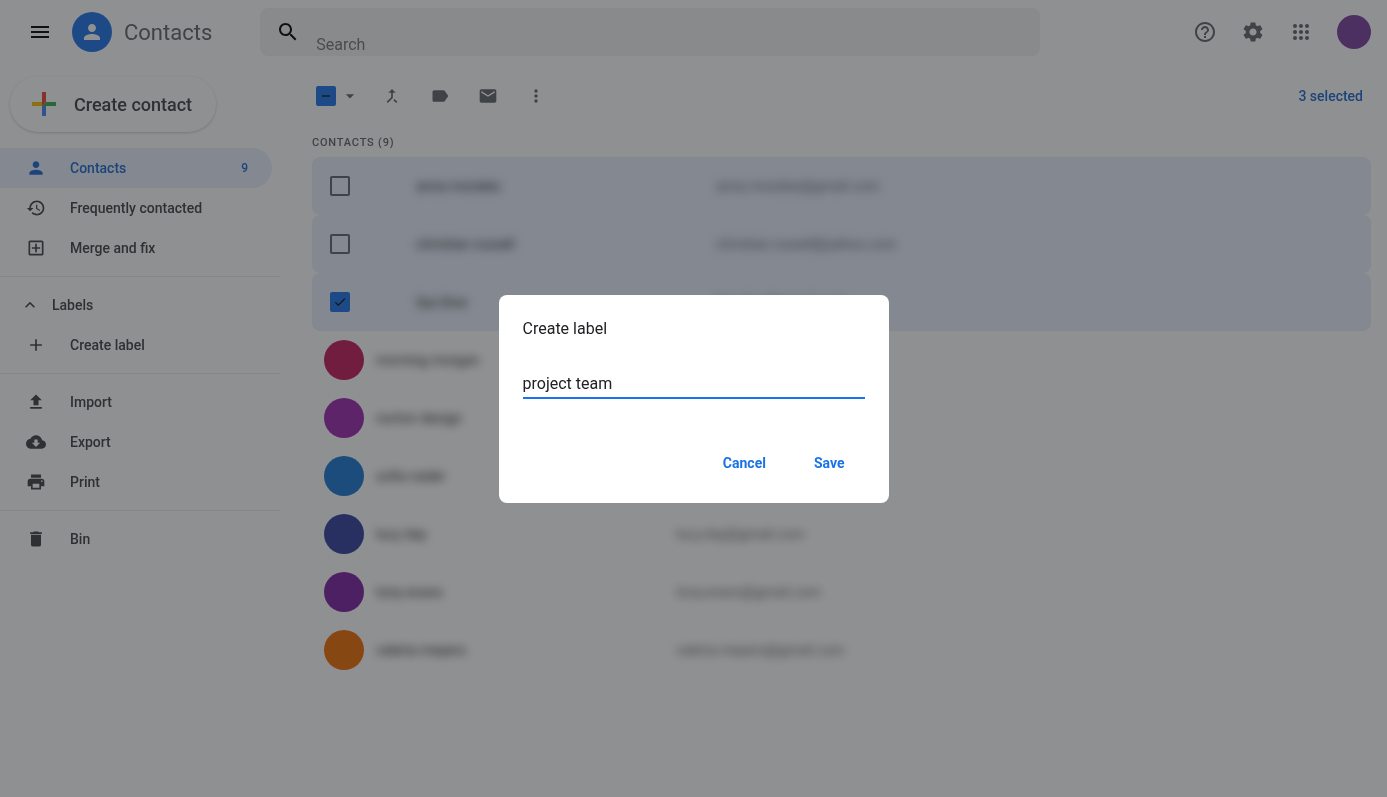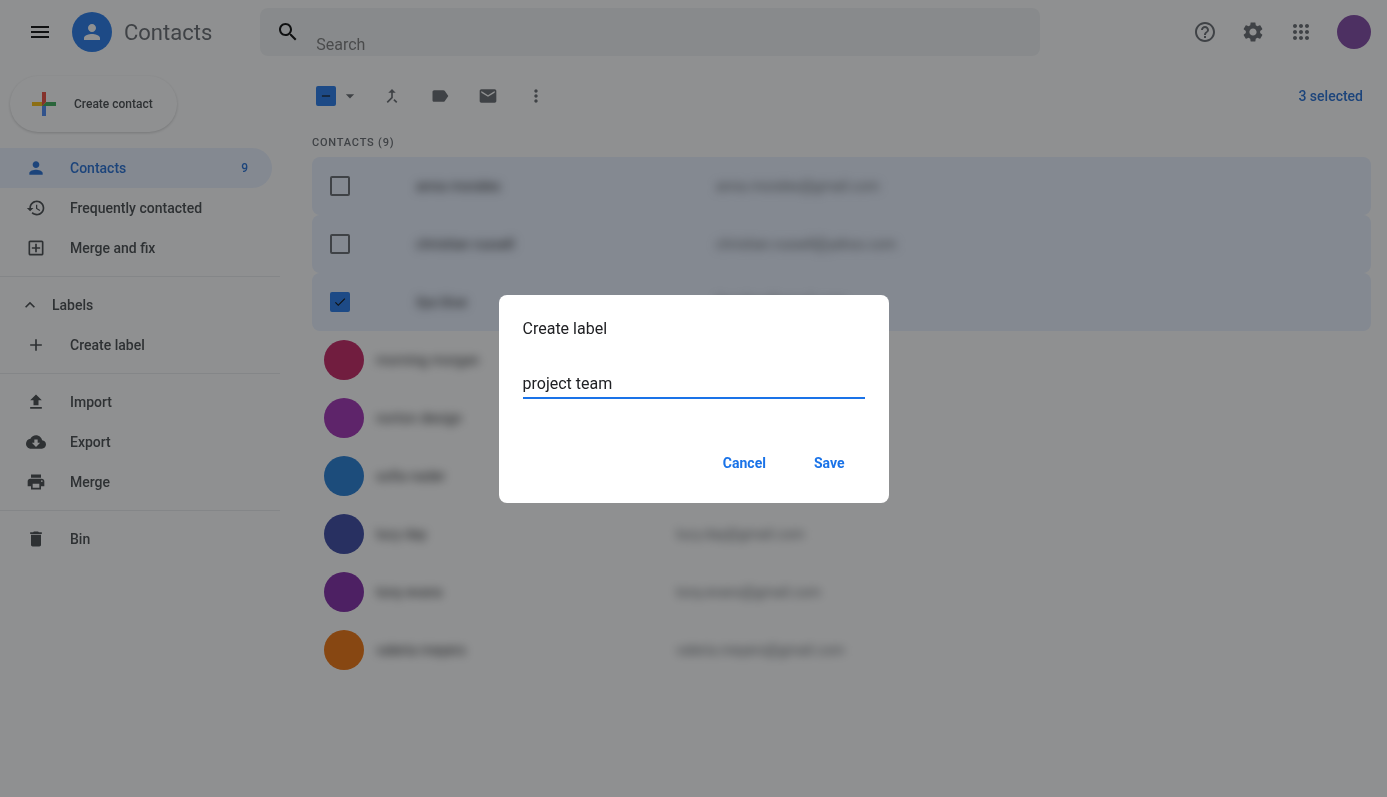--- a/index.html
+++ b/index.html
@@ -13,21 +13,21 @@
     .search-bar { flex: 1; max-width: 780px; height: 48px; background: #f1f3f4; border-radius: 8px; display: flex; align-items: center; padding: 0 16px; gap: 16px; }
     .search-bar input { border: none; background: transparent; outline: none; font-size: 16px; flex: 1; color: #5f6368; margin-top: 24px; }
     .header-right { display: flex; align-items: center; gap: 8px; margin-left: auto; }
     .icon-btn { width: 40px; height: 40px; display: flex; align-items: center; justify-content: center; border-radius: 50%; cursor: pointer; color: #5f6368; }
     .avatar { width: 34px; height: 34px; border-radius: 50%; background: #7b3fa0; margin-left: 8px; }
     
     .body-area { display: flex; height: calc(100% - 64px); }
     .sidebar { width: 280px; padding: 8px 0; }
     .create-btn { margin: 4px 0 16px 10px; height: 56px; padding: 0 24px 0 16px; border-radius: 28px; box-shadow: 0 1px 3px rgba(0,0,0,0.2); display: flex; align-items: center; gap: 12px; width: fit-content; cursor: pointer; background: #fff; }
     .plus-icon { width: 36px; height: 36px; display: flex; align-items: center; justify-content: center; }
-    .create-text { font-size: 12px; color: #3c4043; font-weight: 500; }
+    .create-text { font-size: 18px; color: #3c4043; font-weight: 500; }
     
     .nav-item { height: 40px; display: flex; align-items: center; padding: 0 24px 0 26px; gap: 24px; border-radius: 0 20px 20px 0; margin-right: 8px; cursor: pointer; font-size: 14px; color: #3c4043; font-weight: 500; }
     .nav-item.active { background: #e8f0fe; color: #1967d2; }
     .nav-item .count { margin-left: auto; font-size: 12px; }
     .divider { border-top: 1px solid #e8eaed; margin: 8px 0; }
     .labels-header { height: 40px; display: flex; align-items: center; padding: 0 24px 0 20px; gap: 12px; font-size: 14px; color: #3c4043; font-weight: 500; }
     
     .main { flex: 1; padding: 8px 16px 0 32px; }
     .toolbar { height: 48px; display: flex; align-items: center; gap: 8px; }
     .select-box { display: flex; align-items: center; gap: 4px; padding: 4px; }
@@ -158,21 +158,21 @@
     <div class="nav-item">
       <svg width="20" height="20" viewBox="0 0 24 24">
           <path d="M19.35 10.04C18.67 6.59 15.64 4 12 4 9.11 4 6.6 5.64 5.35 8.04 2.34 8.36 0 10.91 0 14c0 3.31 2.69 6 6 6h13c2.76 0 5-2.24 5-5 0-2.64-2.05-4.78-4.65-4.96zM17 13l-5 5-5-5h3V9h4v4h3z"></path>
         </svg>
       <span>Export</span>
     </div>
     <div class="nav-item">
       <svg width="20" height="20" viewBox="0 0 24 24">
           <path d="M19 8H5c-1.66 0-3 1.34-3 3v6h4v4h12v-4h4v-6c0-1.66-1.34-3-3-3zm-3 11H8v-5h8v5zm3-7c-.55 0-1-.45-1-1s.45-1 1-1 1 .45 1 1-.45 1-1 1zm-1-9H6v4h12V3z"></path>
         </svg>
-      <span>Merge</span>
+      <span>Print</span>
     </div>
     <div class="divider"></div>
 
     <div class="nav-item">
       <svg width="20" height="20" viewBox="0 0 24 24">
           <path d="M6 19c0 1.1.9 2 2 2h8c1.1 0 2-.9 2-2V7H6v12zM19 4h-3.5l-1-1h-5l-1 1H5v2h14V4z"></path>
         </svg>
       <span>Bin</span>
     </div>
   </div>

